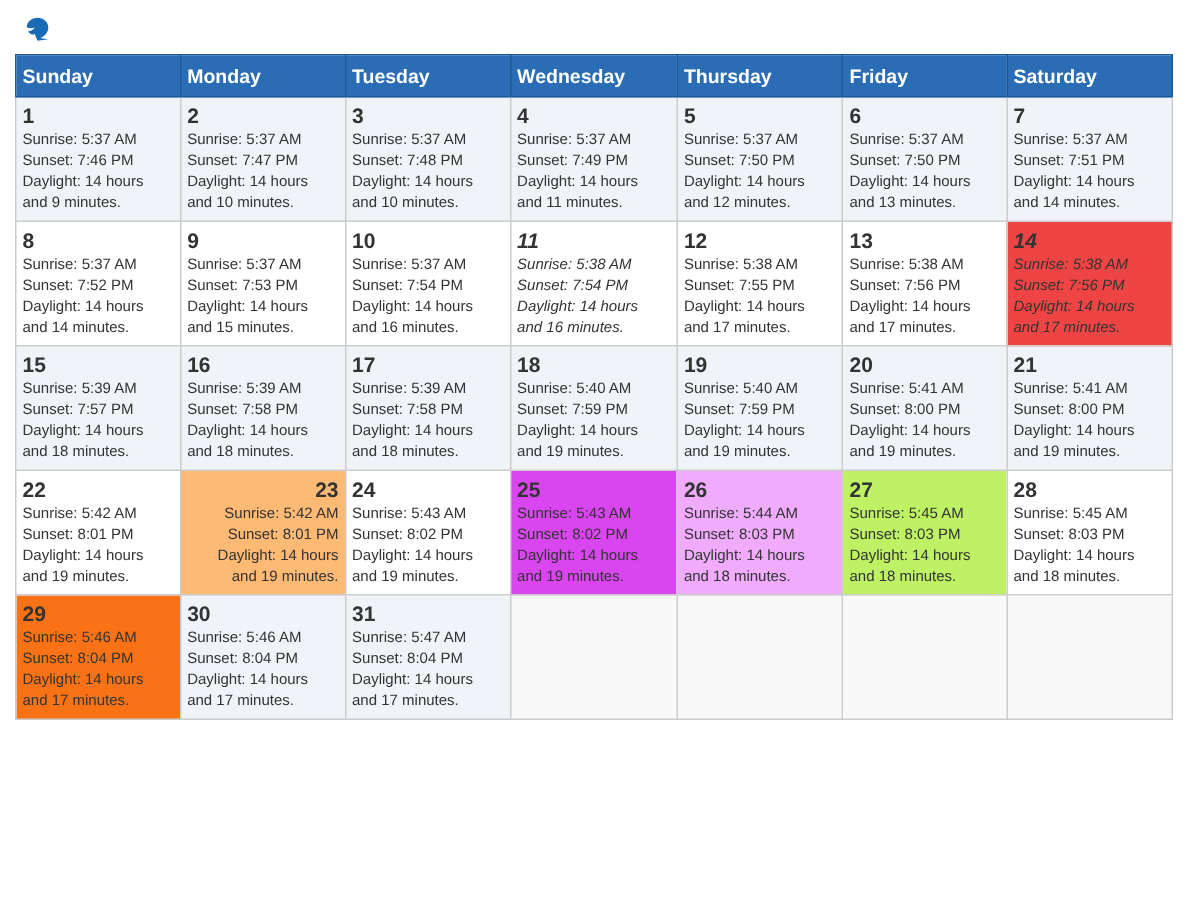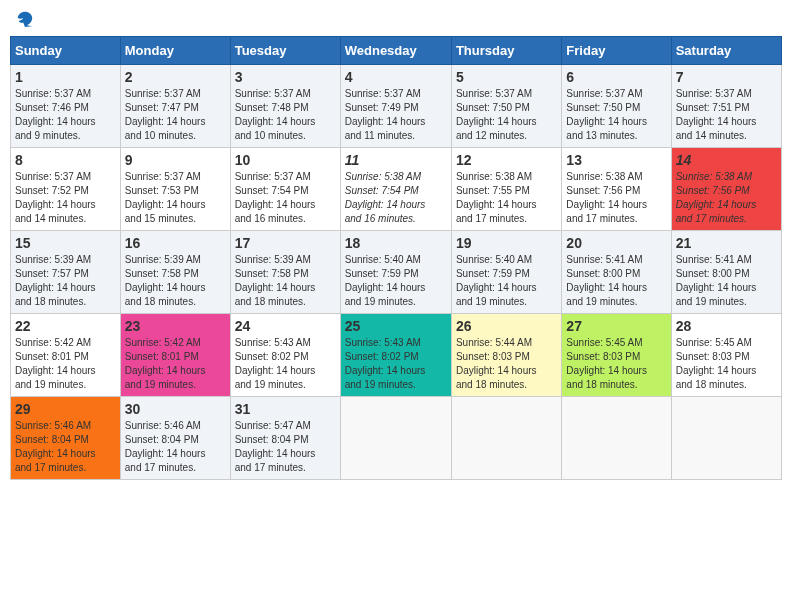--- a/index.html
+++ b/index.html
@@ -213,33 +213,33 @@
         <td style="background: rgb(240, 244, 248);">
           <span class="day-number">21</span>
           <div class="day-info">Sunrise: 5:41 AM<br>Sunset: 8:00 PM<br>Daylight: 14 hours<br>and 19 minutes.</div>
         </td>
       </tr>
       <tr>
         <td style="background: rgb(255, 255, 255);">
           <span class="day-number">22</span>
           <div class="day-info">Sunrise: 5:42 AM<br>Sunset: 8:01 PM<br>Daylight: 14 hours<br>and 19 minutes.</div>
         </td>
-        <td style="background: #ec4899;">
+        <td style="background: #fdba74; text-align: right;">
           <span class="day-number">23</span>
           <div class="day-info">Sunrise: 5:42 AM<br>Sunset: 8:01 PM<br>Daylight: 14 hours<br>and 19 minutes.</div>
         </td>
         <td style="background: rgb(255, 255, 255); margin-top: 44px;">
           <span class="day-number">24</span>
           <div class="day-info">Sunrise: 5:43 AM<br>Sunset: 8:02 PM<br>Daylight: 14 hours<br>and 19 minutes.</div>
         </td>
-        <td style="background: #14b8a6; margin-left: 40px;">
+        <td style="background: #d946ef; margin-left: 40px;">
           <span class="day-number">25</span>
           <div class="day-info">Sunrise: 5:43 AM<br>Sunset: 8:02 PM<br>Daylight: 14 hours<br>and 19 minutes.</div>
         </td>
-        <td style="background: #fef9c3;">
+        <td style="background: #f0abfc;">
           <span class="day-number">26</span>
           <div class="day-info">Sunrise: 5:44 AM<br>Sunset: 8:03 PM<br>Daylight: 14 hours<br>and 18 minutes.</div>
         </td>
         <td style="background: #bef264;">
           <span class="day-number">27</span>
           <div class="day-info">Sunrise: 5:45 AM<br>Sunset: 8:03 PM<br>Daylight: 14 hours<br>and 18 minutes.</div>
         </td>
         <td style="background: rgb(255, 255, 255);">
           <span class="day-number">28</span>
           <div class="day-info">Sunrise: 5:45 AM<br>Sunset: 8:03 PM<br>Daylight: 14 hours<br>and 18 minutes.</div>

